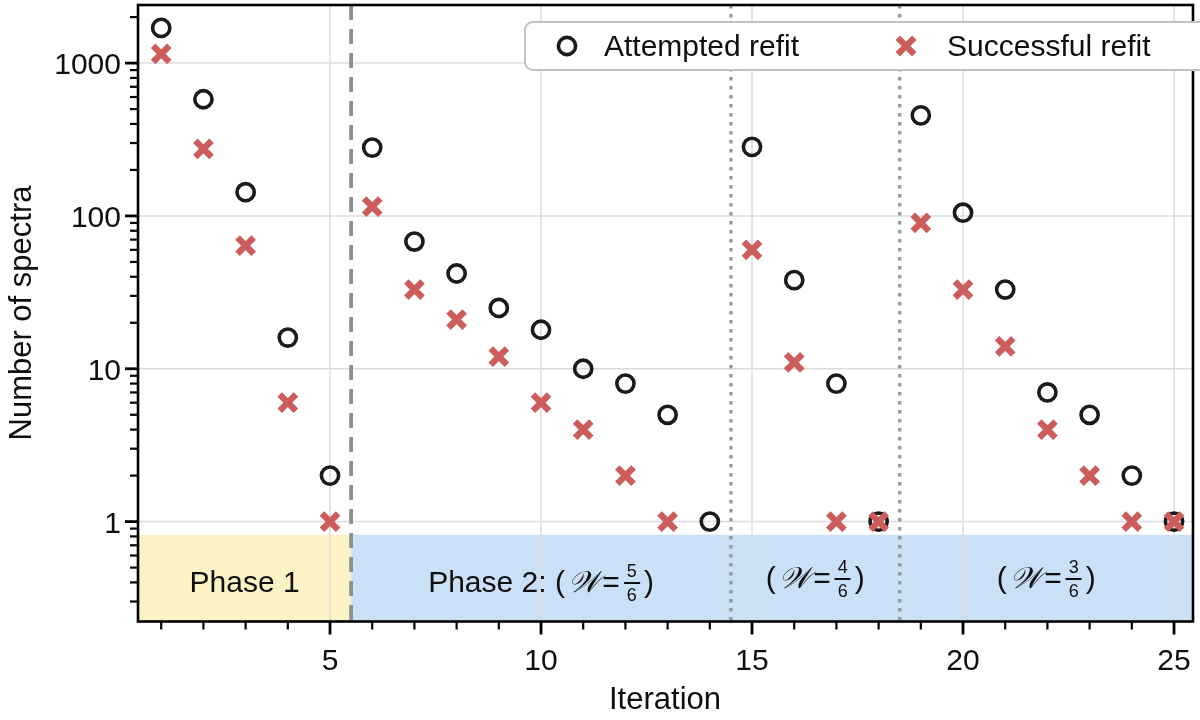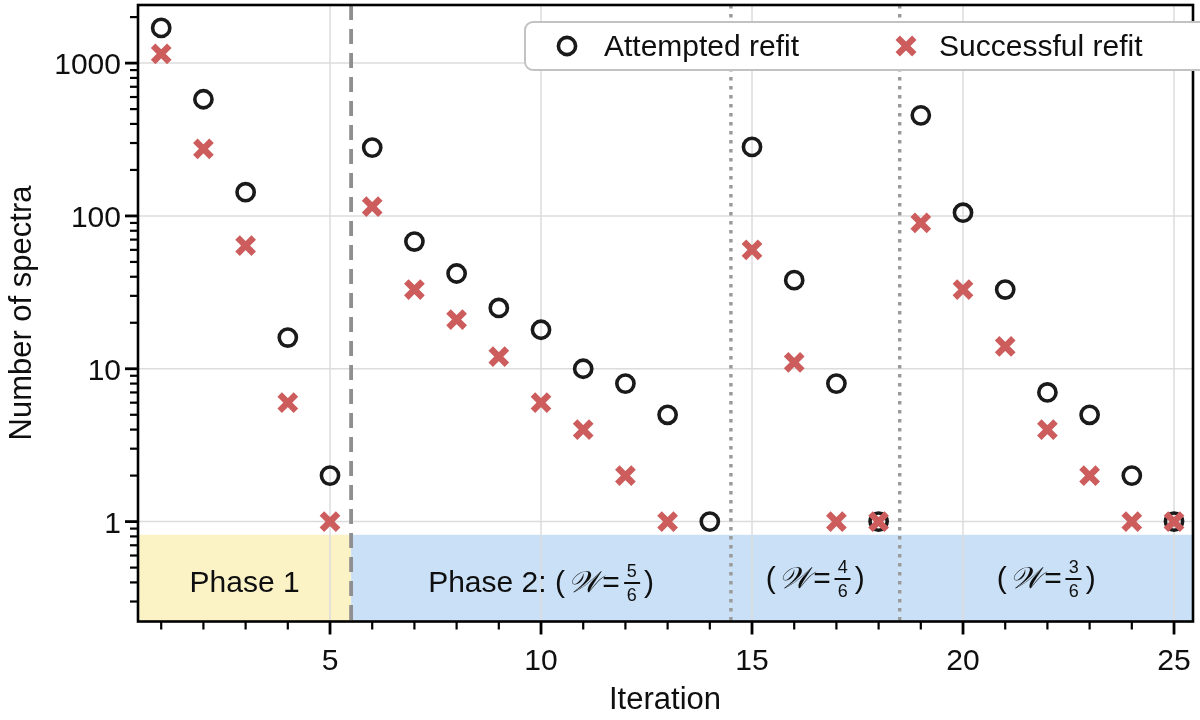--- a/index.html
+++ b/index.html
@@ -184,16 +184,16 @@
     </div>
 
   <div class="legend">
     <svg class="mk" width="26" height="26" viewBox="0 0 26 26" style="margin-left:28px;">
       <circle cx="13" cy="13" r="8.6" fill="none" stroke="#1a1a1a" stroke-width="3.6"></circle>
     </svg>
     <span class="lab" style="margin-left:24px;">Attempted refit</span>
     <svg class="mk" width="26" height="26" viewBox="0 0 26 26" style="margin-left:94px;">
       <path d="M4.7 4.7 L21.3 21.3 M4.7 21.3 L21.3 4.7" stroke="#CD5C5C" stroke-width="6.2" stroke-linecap="butt"></path>
     </svg>
-    <span class="lab" style="margin-left:20px;">Successful refit</span>
+    <span class="lab" style="margin-left:28px;">Successful refit</span>
   </div>
 
 </div>
 
 </body></html>

